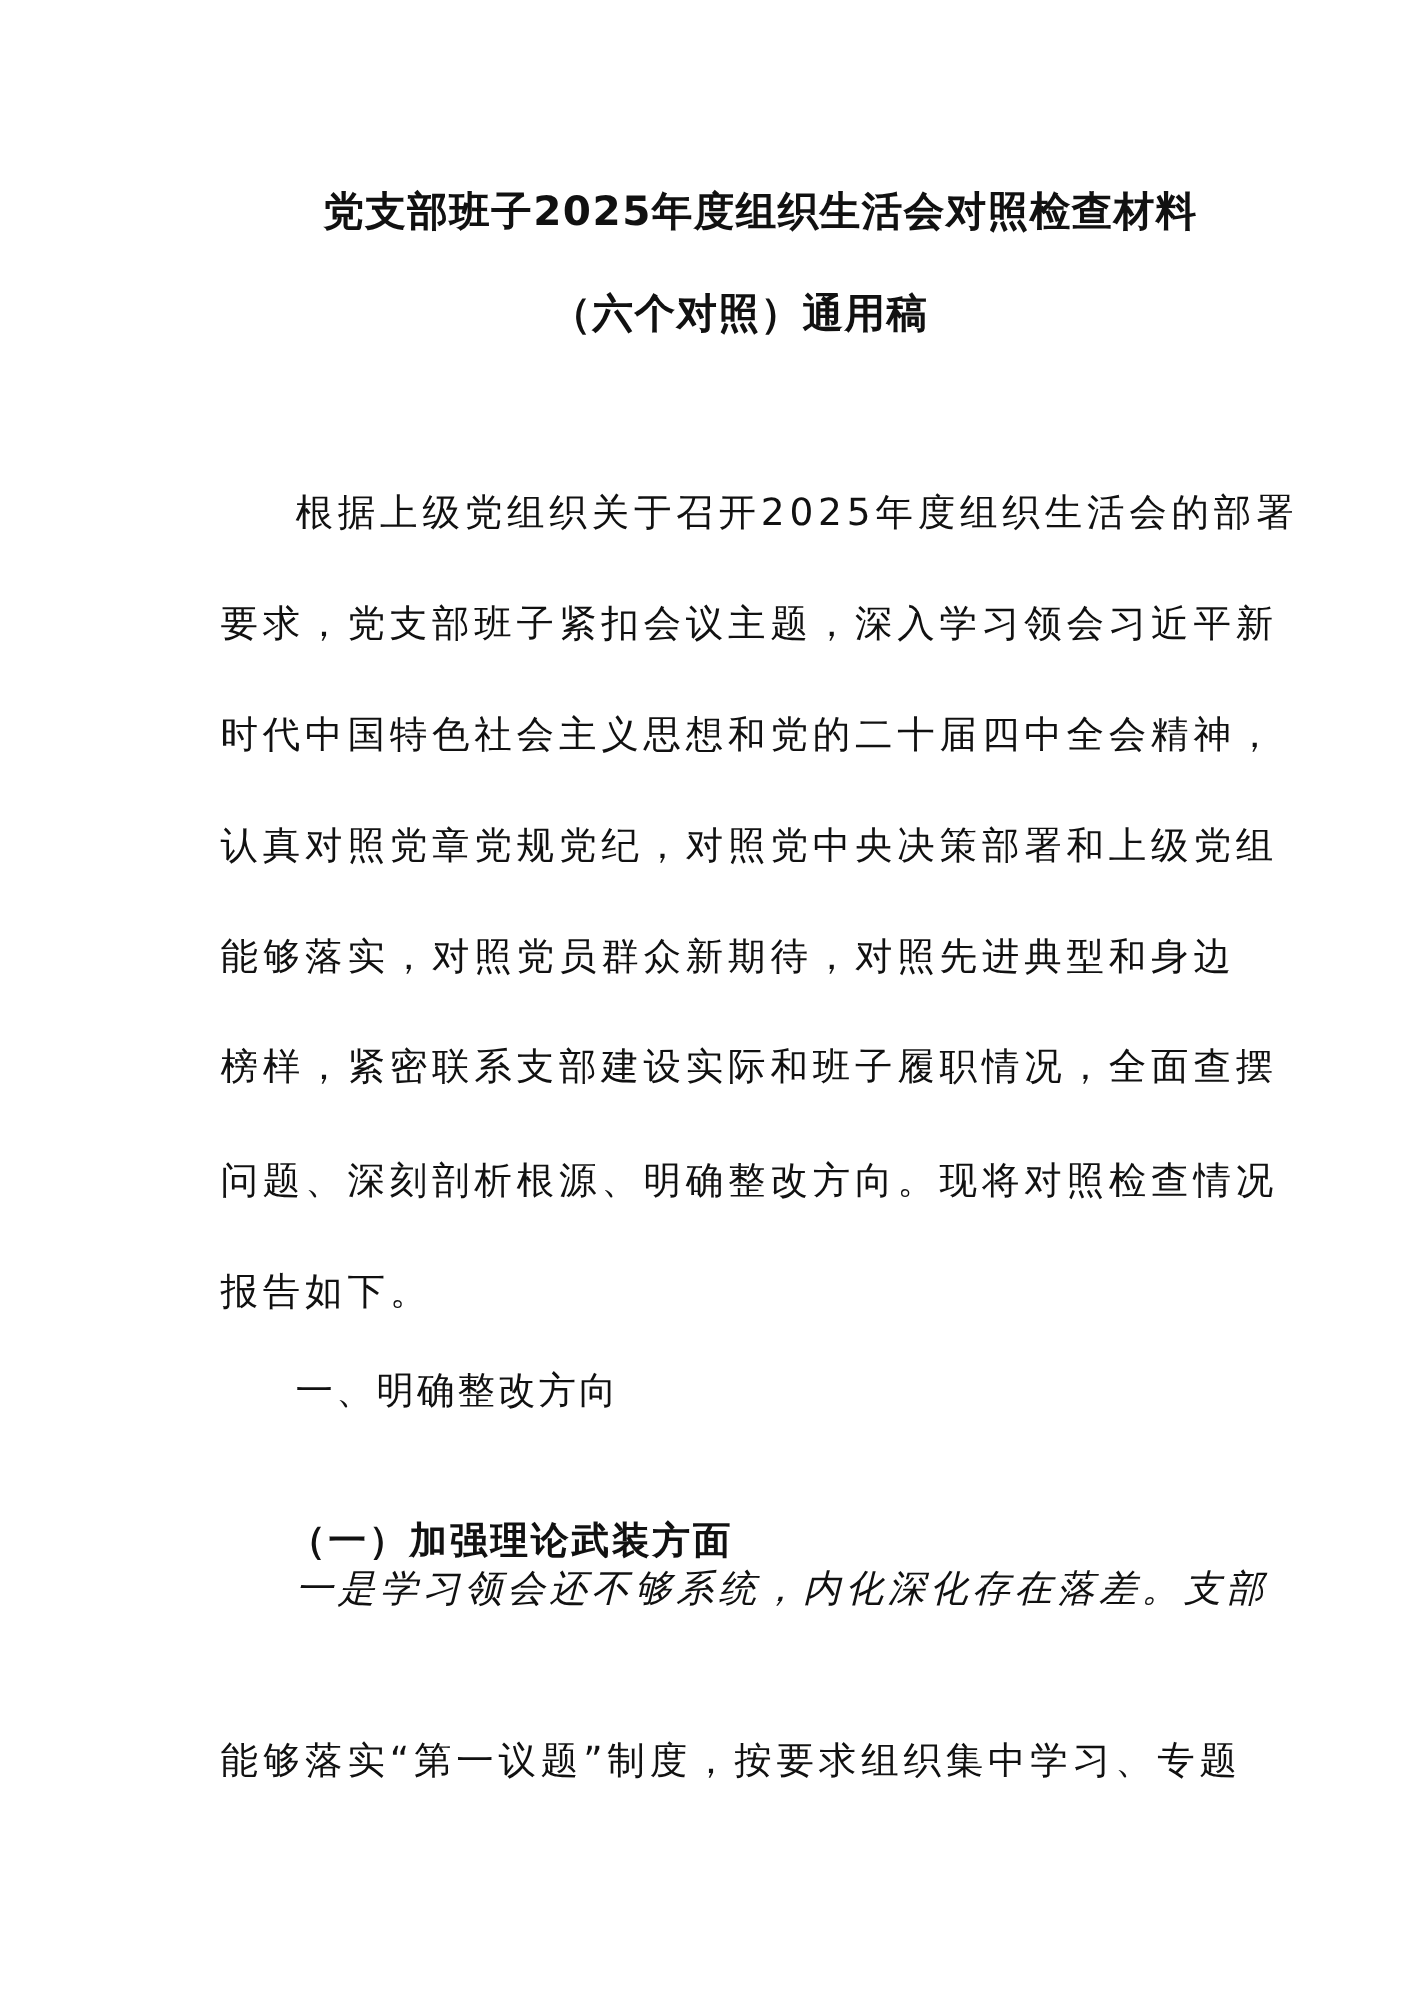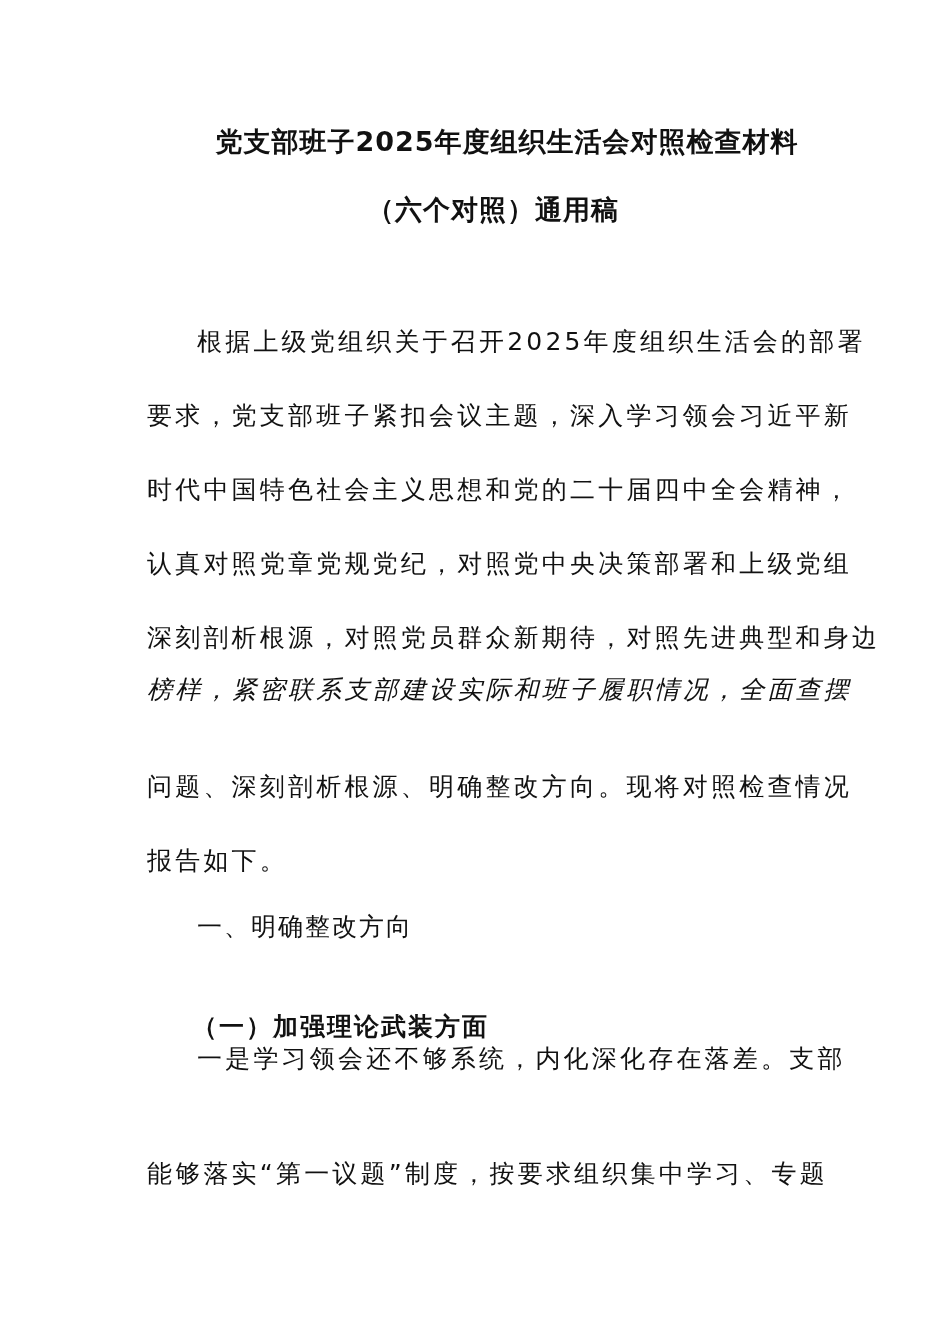--- a/index.html
+++ b/index.html
@@ -53,24 +53,24 @@
 
 <div class="page">
 
   <div class="title-line t1">党支部班子2025年度组织生活会对照检查材料</div>
   <div class="title-line t2">（六个对照）通用稿</div>
 
   <div class="line indent" style="top:325px;">根据上级党组织关于召开2025年度组织生活会的部署</div>
   <div class="line" style="top:399px;">要求，党支部班子紧扣会议主题，深入学习领会习近平新</div>
   <div class="line" style="top:473px;">时代中国特色社会主义思想和党的二十届四中全会精神，</div>
   <div class="line" style="top:547px;">认真对照党章党规党纪，对照党中央决策部署和上级党组</div>
-  <div class="line" style="top:621px;">深刻剖析根源，对照党员群众新期待，对照先进典型和身边</div>
-  <div class="line" style="top:673px;font-style:italic;">榜样，紧密联系支部建设实际和班子履职情况，全面查摆</div>
+  <div class="line" style="top:621px;">能够落实，对照党员群众新期待，对照先进典型和身边</div>
+  <div class="line" style="top:694px;">榜样，紧密联系支部建设实际和班子履职情况，全面查摆</div>
   <div class="line" style="top:844px;">报告如下。</div>
   <div class="line" style="top:770px;">问题、深刻剖析根源、明确整改方向。现将对照检查情况</div>
 
   <div class="line sub" style="top:910px;">一、明确整改方向</div>
   <div class="line sub2" style="top:1010px;font-weight:bold;">（一）加强理论武装方面</div>
 
-  <div class="line indent" style="top:1042px;">一是学习领会还不够系统，内化深化存在落差。支部</div>
+  <div class="line indent" style="top:1042px;font-style:italic;">一是学习领会还不够系统，内化深化存在落差。支部</div>
   <div class="line" style="top:1157px;">能够落实“第一议题”制度，按要求组织集中学习、专题</div>
 
 </div>
 
 </body></html>

